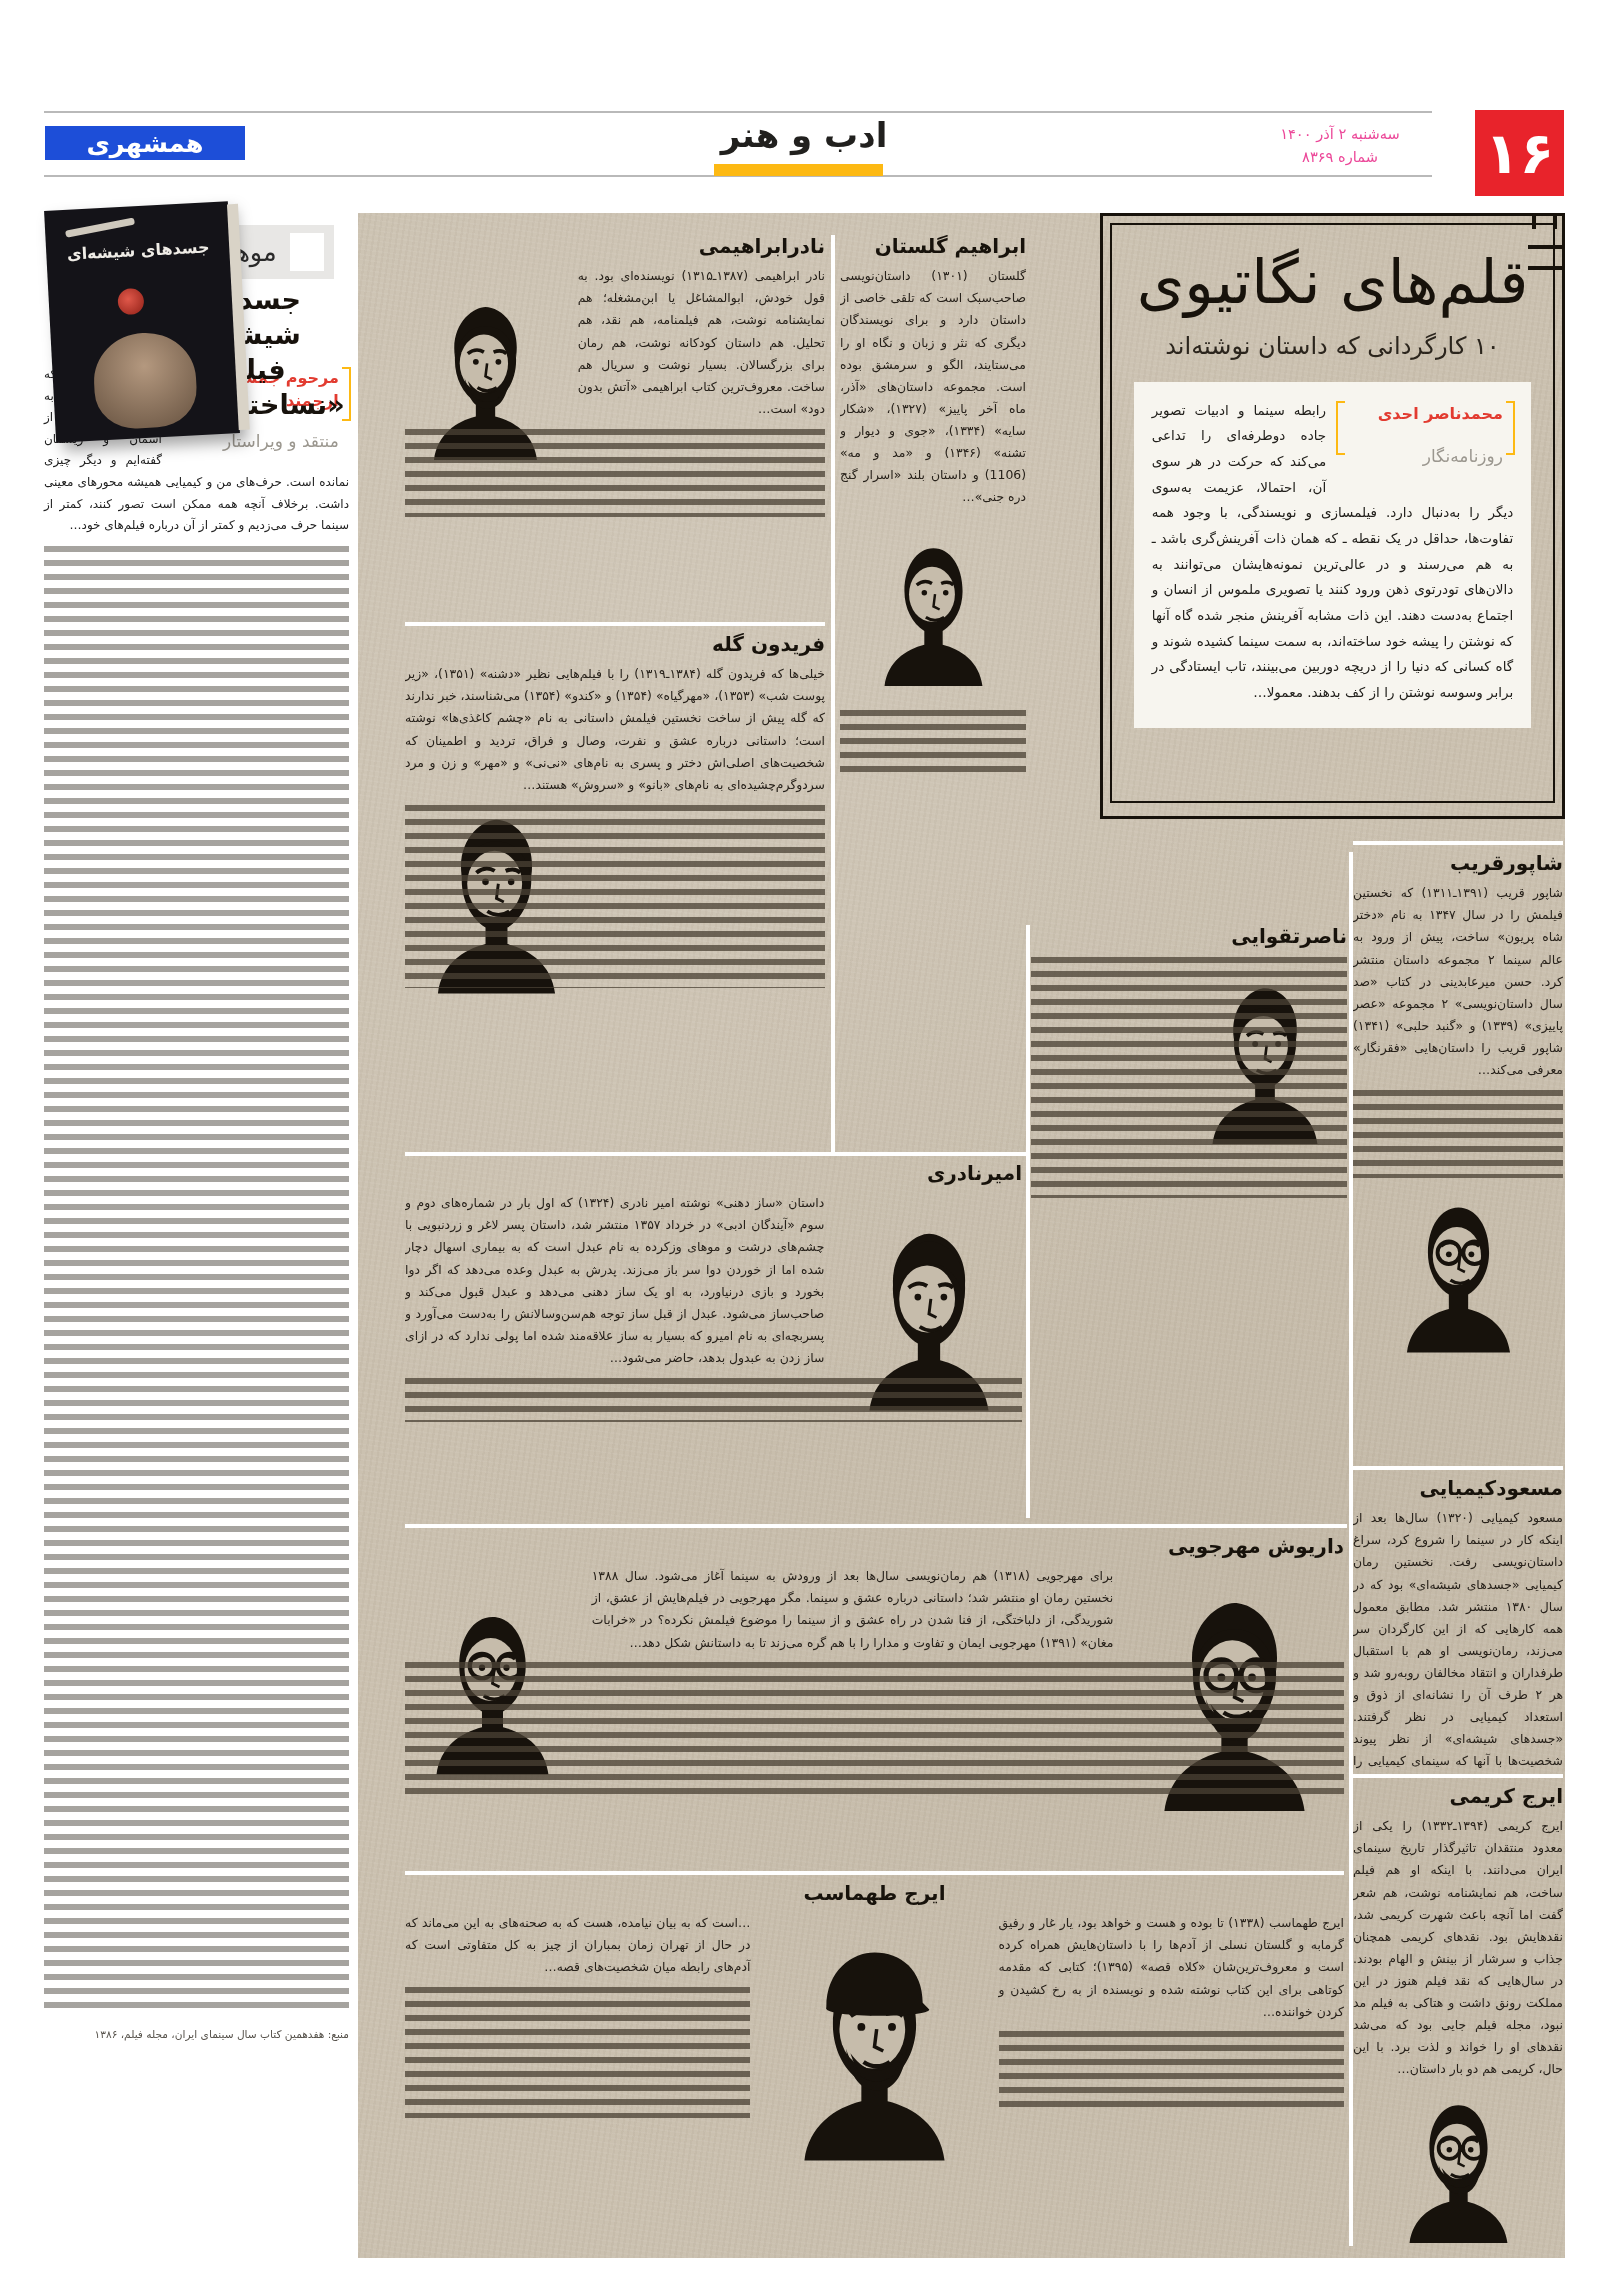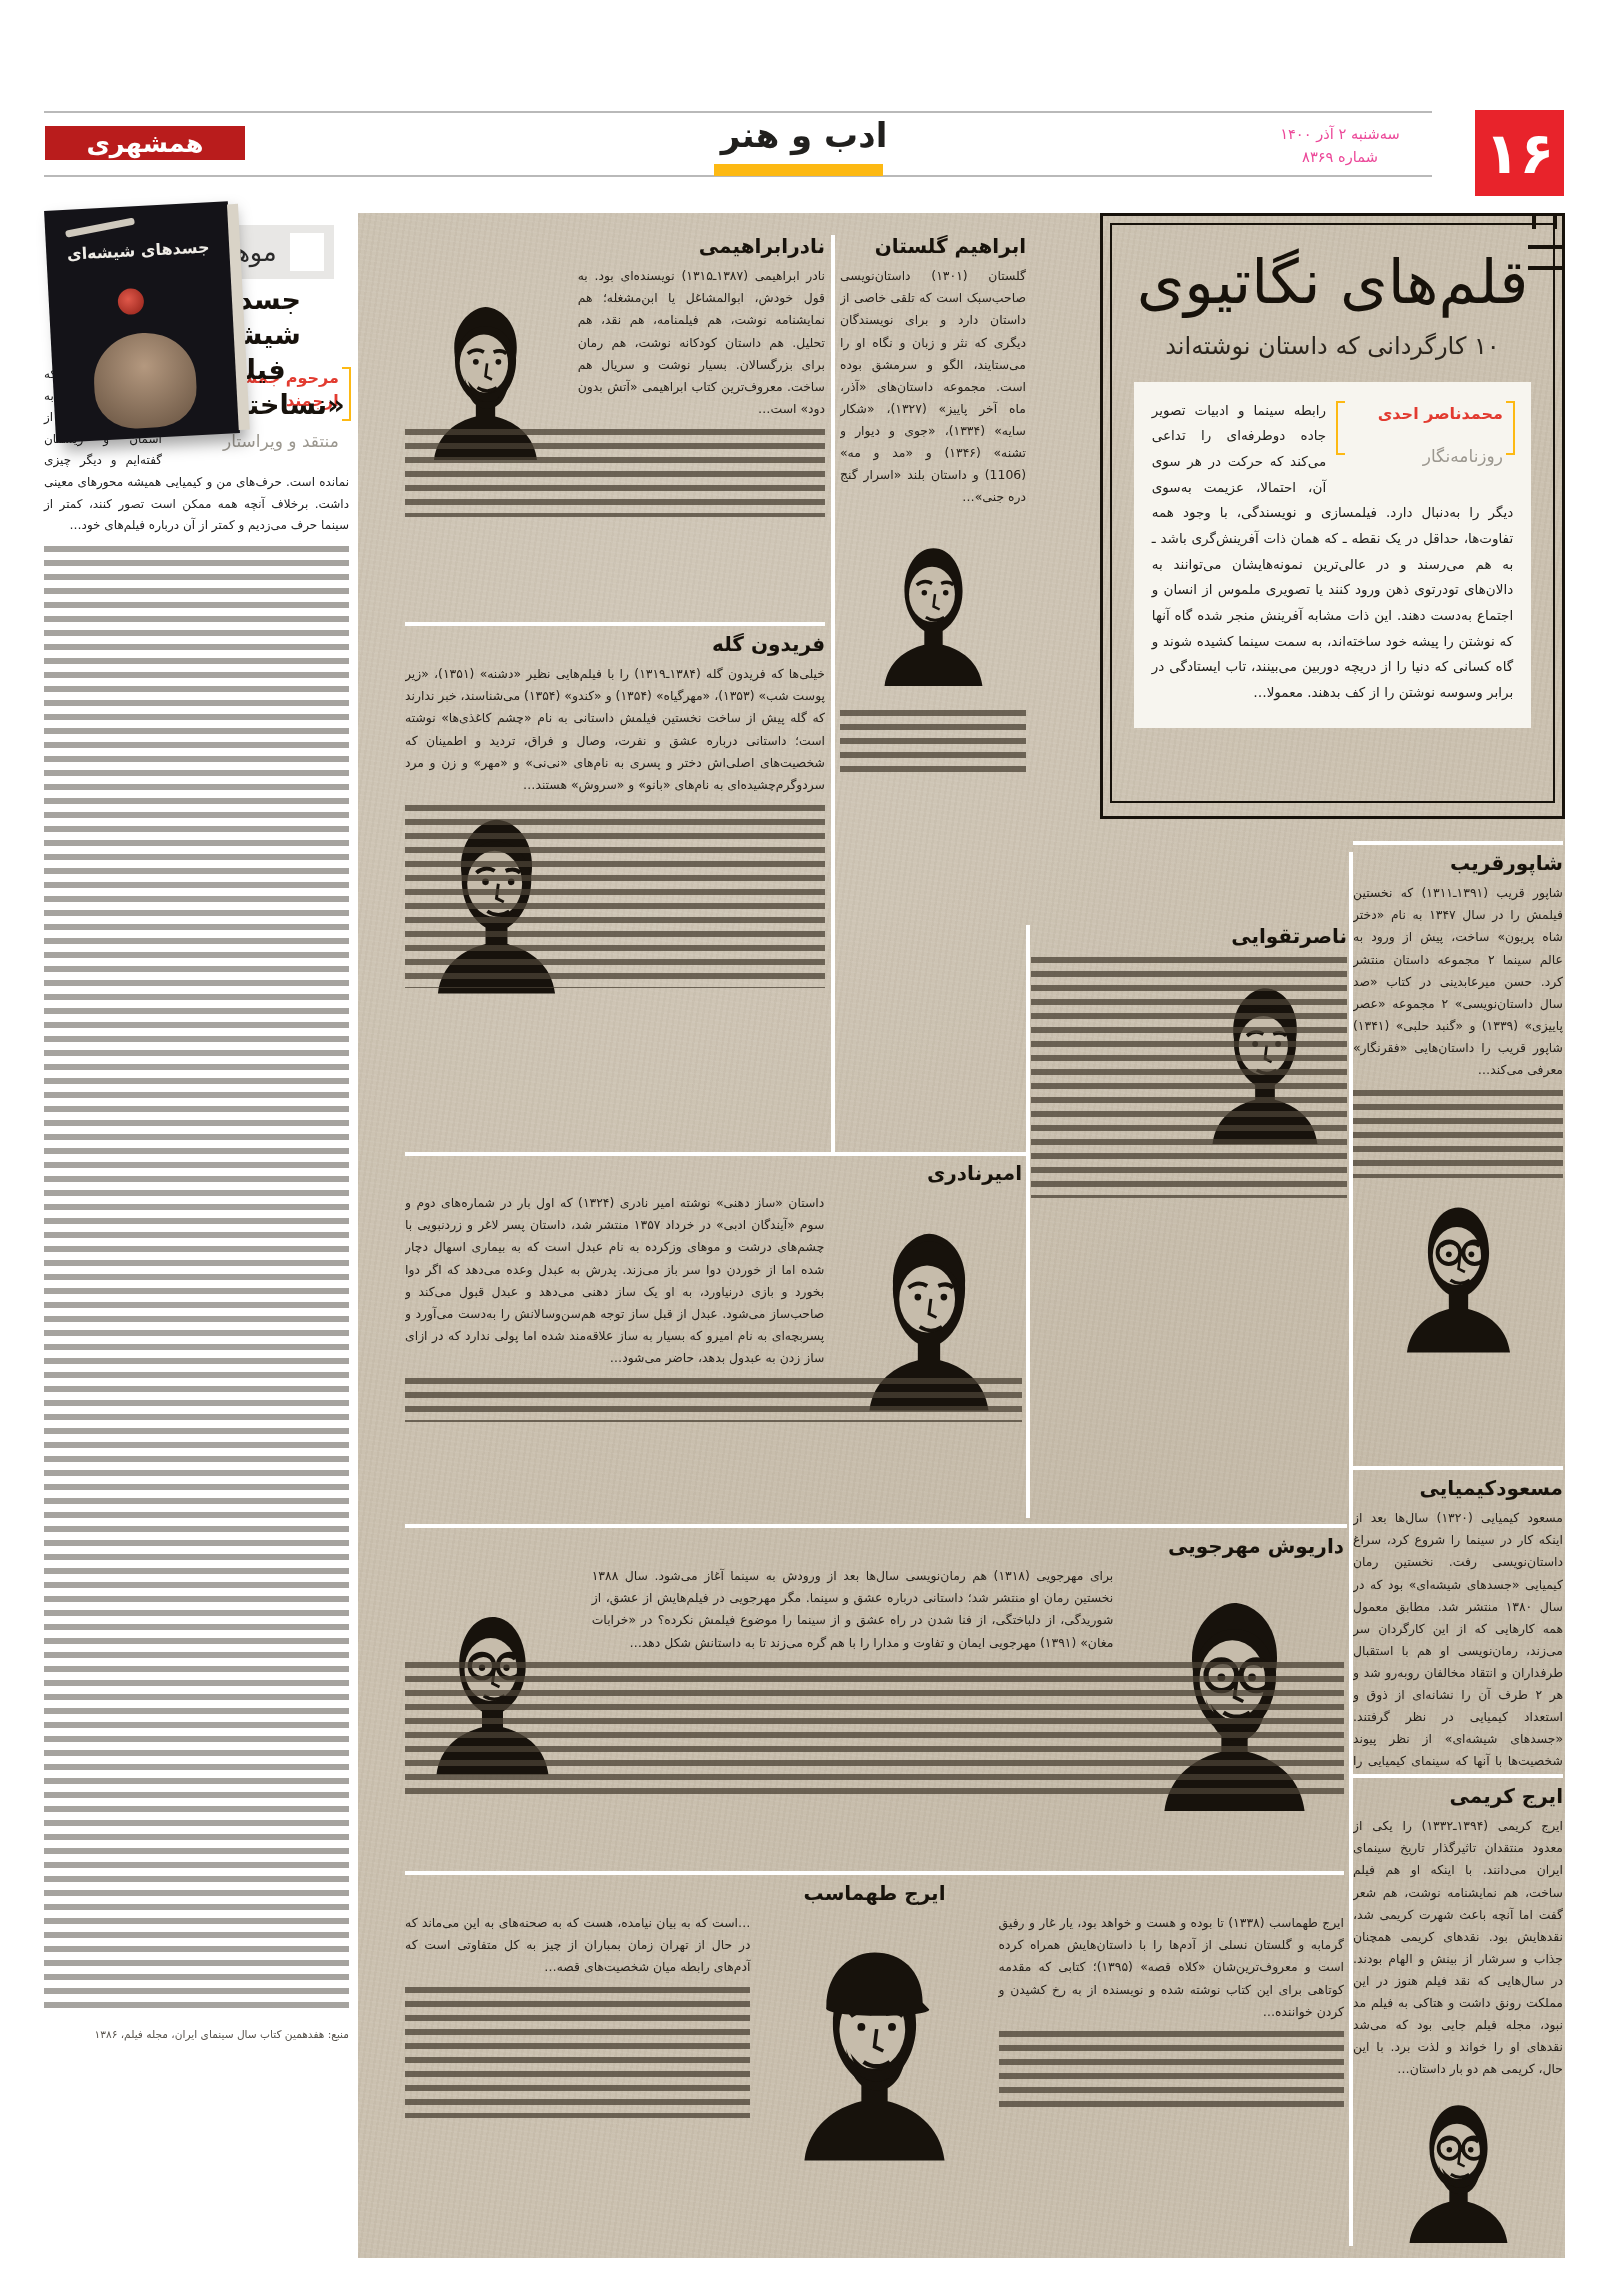--- a/index.html
+++ b/index.html
@@ -3,21 +3,21 @@
 <meta charset="utf-8">
 <style>
   html,body{margin:0;padding:0}
   body{
     width:1607px;height:2295px;position:relative;background:#ffffff;
     font-family:"DejaVu Sans",sans-serif;direction:rtl;overflow:hidden;color:#26201a;
   }
   .abs{position:absolute}
   
   .hairline{position:absolute;background:#b9b9b9;height:1.5px}
-  #logo{left:45px;top:126px;width:200px;height:34px;background:#b91c1c;color:#fff;
+  #logo{left:45px;top:126px;width:200px;height:34px;background:#1d4ed8;color:#fff;
         display:flex;align-items:center;justify-content:center;font-size:25.6px;font-weight:bold}
   #section-title{left:687px;top:115px;width:234px;text-align:center;font-size:34px;font-weight:bold;color:#21201e}
   #section-bar{left:714px;top:164px;width:169px;height:11.7px;background:#fdb913}
   #dateblock{left:1234px;top:123px;width:212px;font-size:14.6px;line-height:1.55;color:#ec4899;text-align:center}
   #pagenum{left:1475px;top:110px;width:89px;height:86px;background:#e8232b;color:#fff;
            display:flex;align-items:center;justify-content:center;font-size:57px;font-weight:bold}
   
   #kicker{left:73px;top:225px;width:261px;height:54px;background:#e8e7e5;display:flex;
           align-items:center;gap:13px;padding:0 10.2px;box-sizing:border-box}
   #kicker .sq{width:34px;height:38px;background:#fff}

